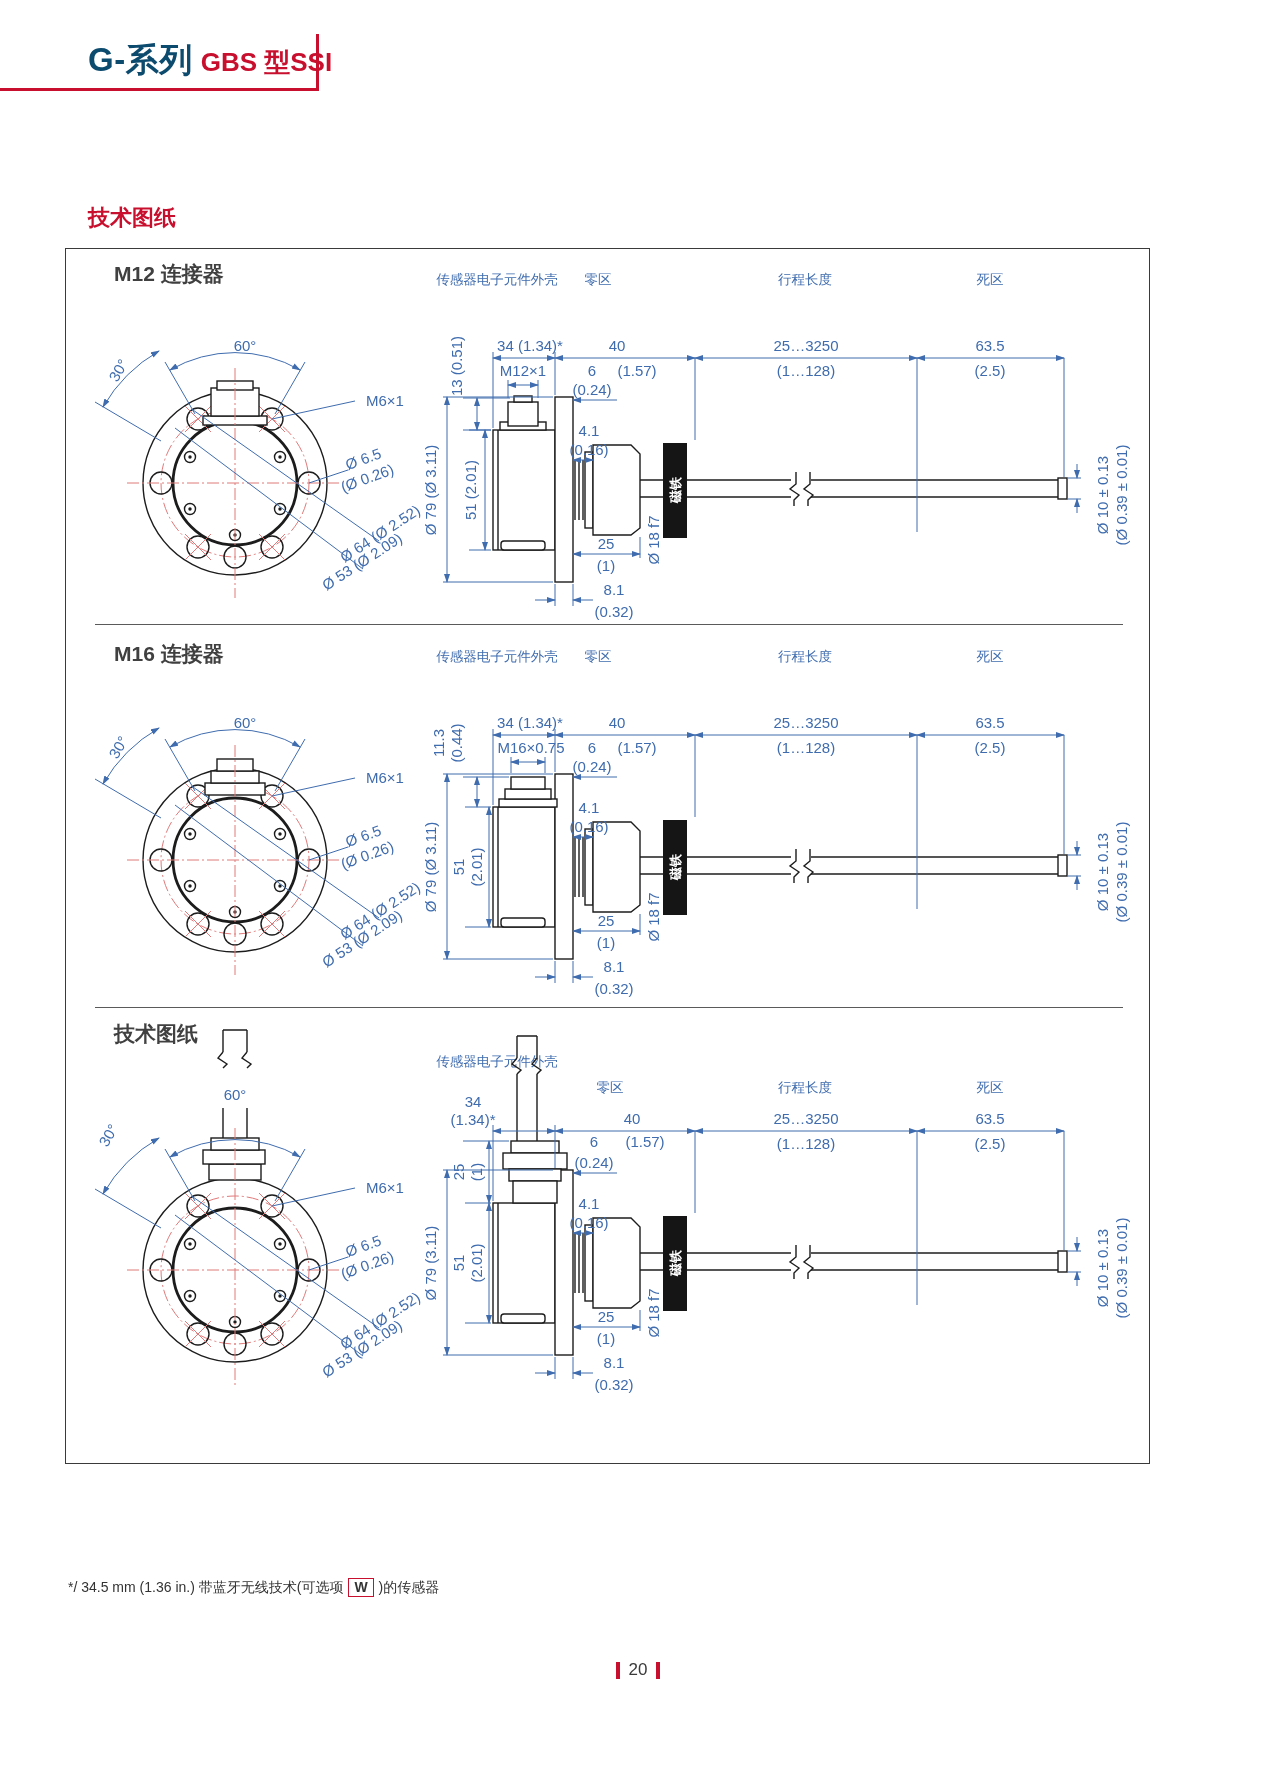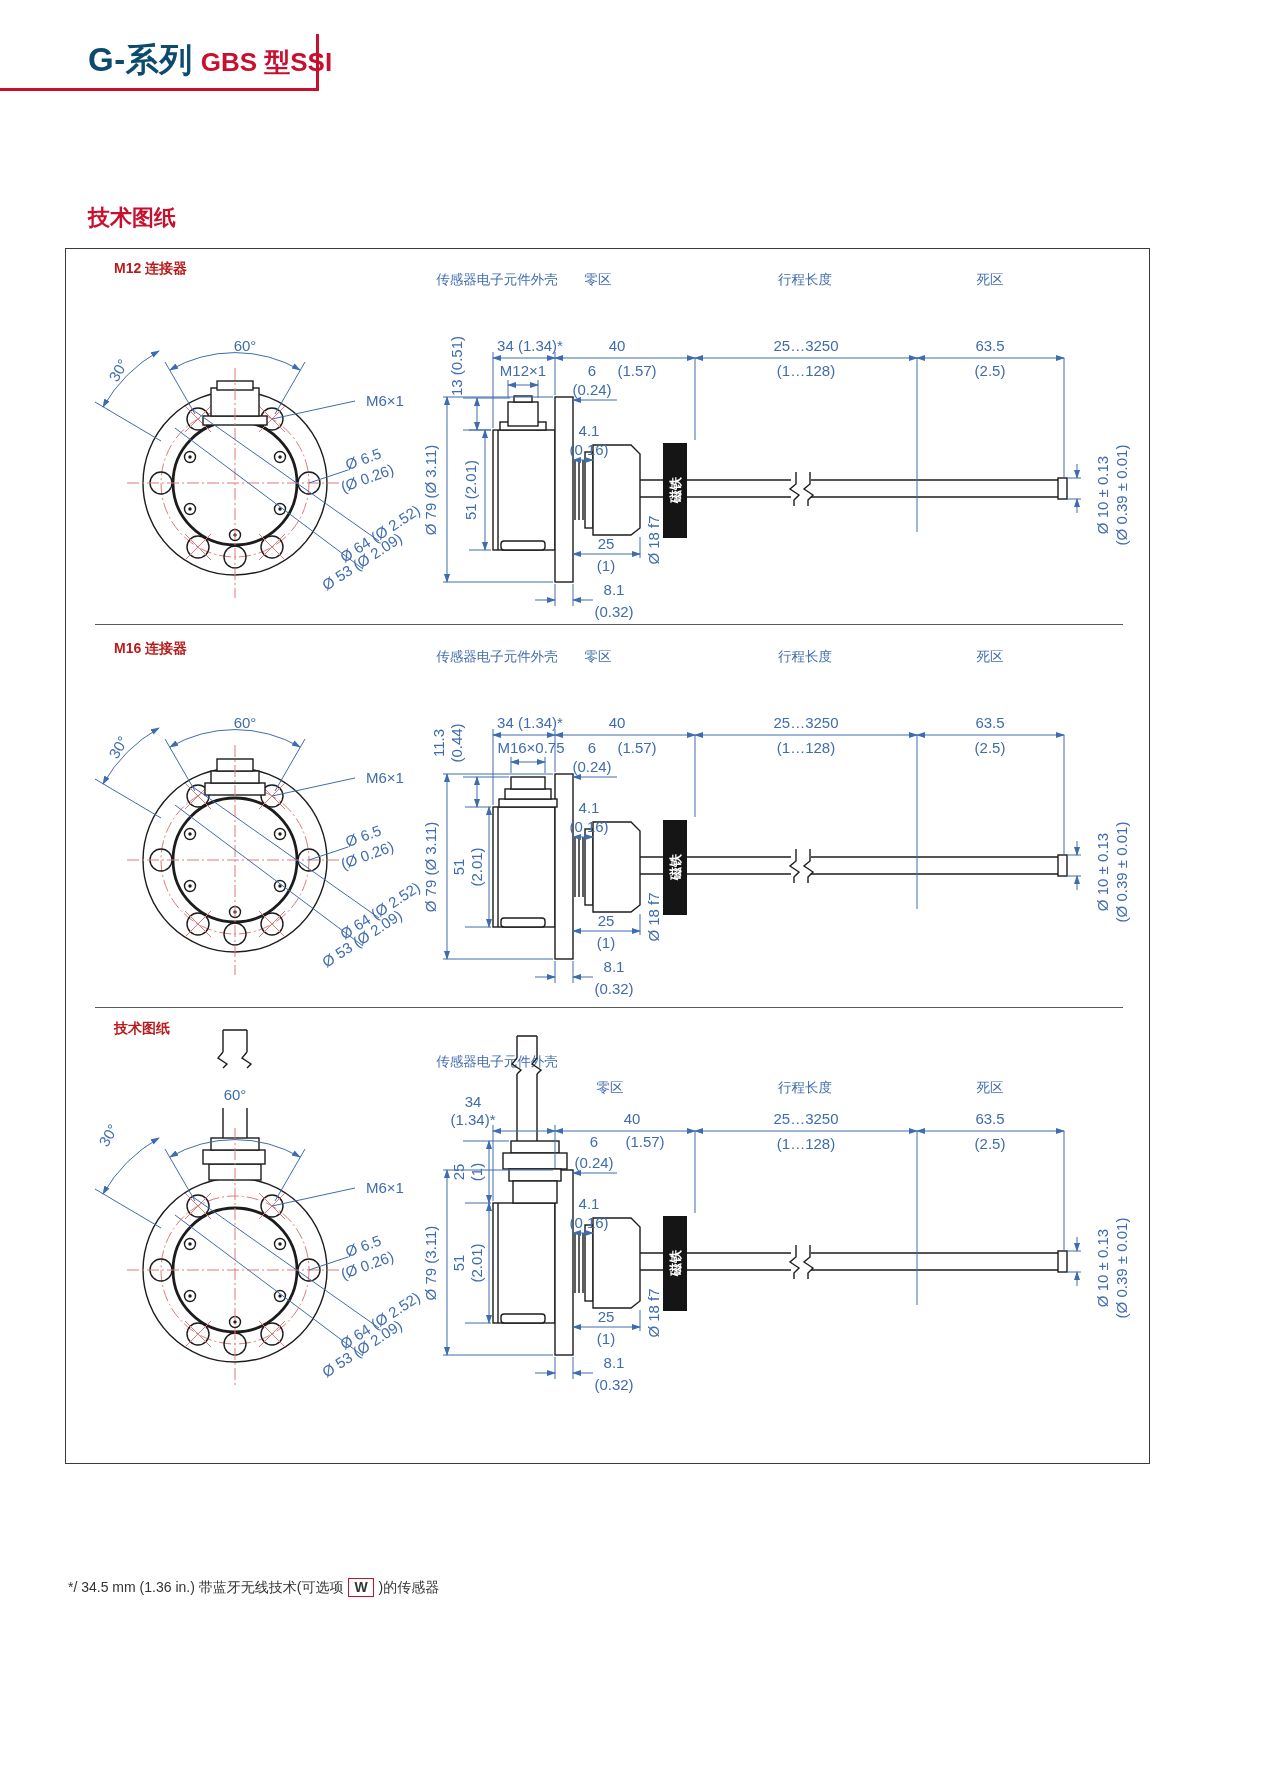--- a/index.html
+++ b/index.html
@@ -8,21 +8,21 @@
   
   #hdr{position:absolute;left:88px;top:38px;white-space:nowrap;}
   #hdr .g1{font-size:33px;font-weight:bold;color:#0c4a6e;letter-spacing:.5px;}
   #hdr .g2{font-size:26px;font-weight:600;color:#c8102e;margin-left:8px;}
   #hdr-rule{position:absolute;left:0;top:88px;width:318px;height:3px;background:#c8102e;}
   #hdr-bar{position:absolute;left:316px;top:34px;width:3px;height:57px;background:#c8102e;}
   #pgtitle{position:absolute;left:88px;top:165px;font-size:22px;font-weight:bold;color:#c8102e;margin-top:38px;}
   
   #frame{position:absolute;left:65px;top:248px;width:1085px;height:1216px;
          border:1.5px solid #3a3a3a;box-sizing:border-box;background:#fff;}
-  .sect-title{position:absolute;left:114px;font-size:14px;font-weight:bold;color:#b91c1c;}
+  .sect-title{position:absolute;left:114px;font-size:21px;font-weight:bold;color:#404040;}
   .divider{position:absolute;left:95px;width:1028px;height:1px;background:#5a5a5a;}
   .dwg{position:absolute;left:65px;}
   
   #notes{position:absolute;left:102px;top:1410px;font-family:"DejaVu Serif",serif;
          font-size:13.5px;color:#333;line-height:1.65;}
   #footnote{position:absolute;left:68px;top:1578px;font-size:14px;color:#333;text-align:center;}
   #footnote .opt{display:inline-block;border:1.5px solid #c8102e;color:#333;
          padding:0 5px;margin:0 5px;font-weight:bold;line-height:17px;}
   #pageno{position:absolute;left:0;top:1660px;width:1276px;display:flex;
           justify-content:center;align-items:center;gap:9px;}
@@ -456,14 +456,19 @@
       <text class="d" x="1038" y="265" transform="rotate(-90 1038 260)">Ø 10 ± 0.13</text>
       <text class="d" x="1057" y="265" transform="rotate(-90 1057 260)">(Ø 0.39 ± 0.01)</text>
     </g>
   </svg>
 
 
   <div id="footnote">
     <span>*/ 34.5 mm (1.36 in.) 带蓝牙无线技术(可选项</span><span class="opt">W</span><span>)的传感器</span>
   </div>
 
+  <div id="pageno">
+    <div class="bar"></div>
+    <div class="num">20</div>
+    <div class="bar"></div>
+  </div>
 
 </div>
 
 </body></html>

